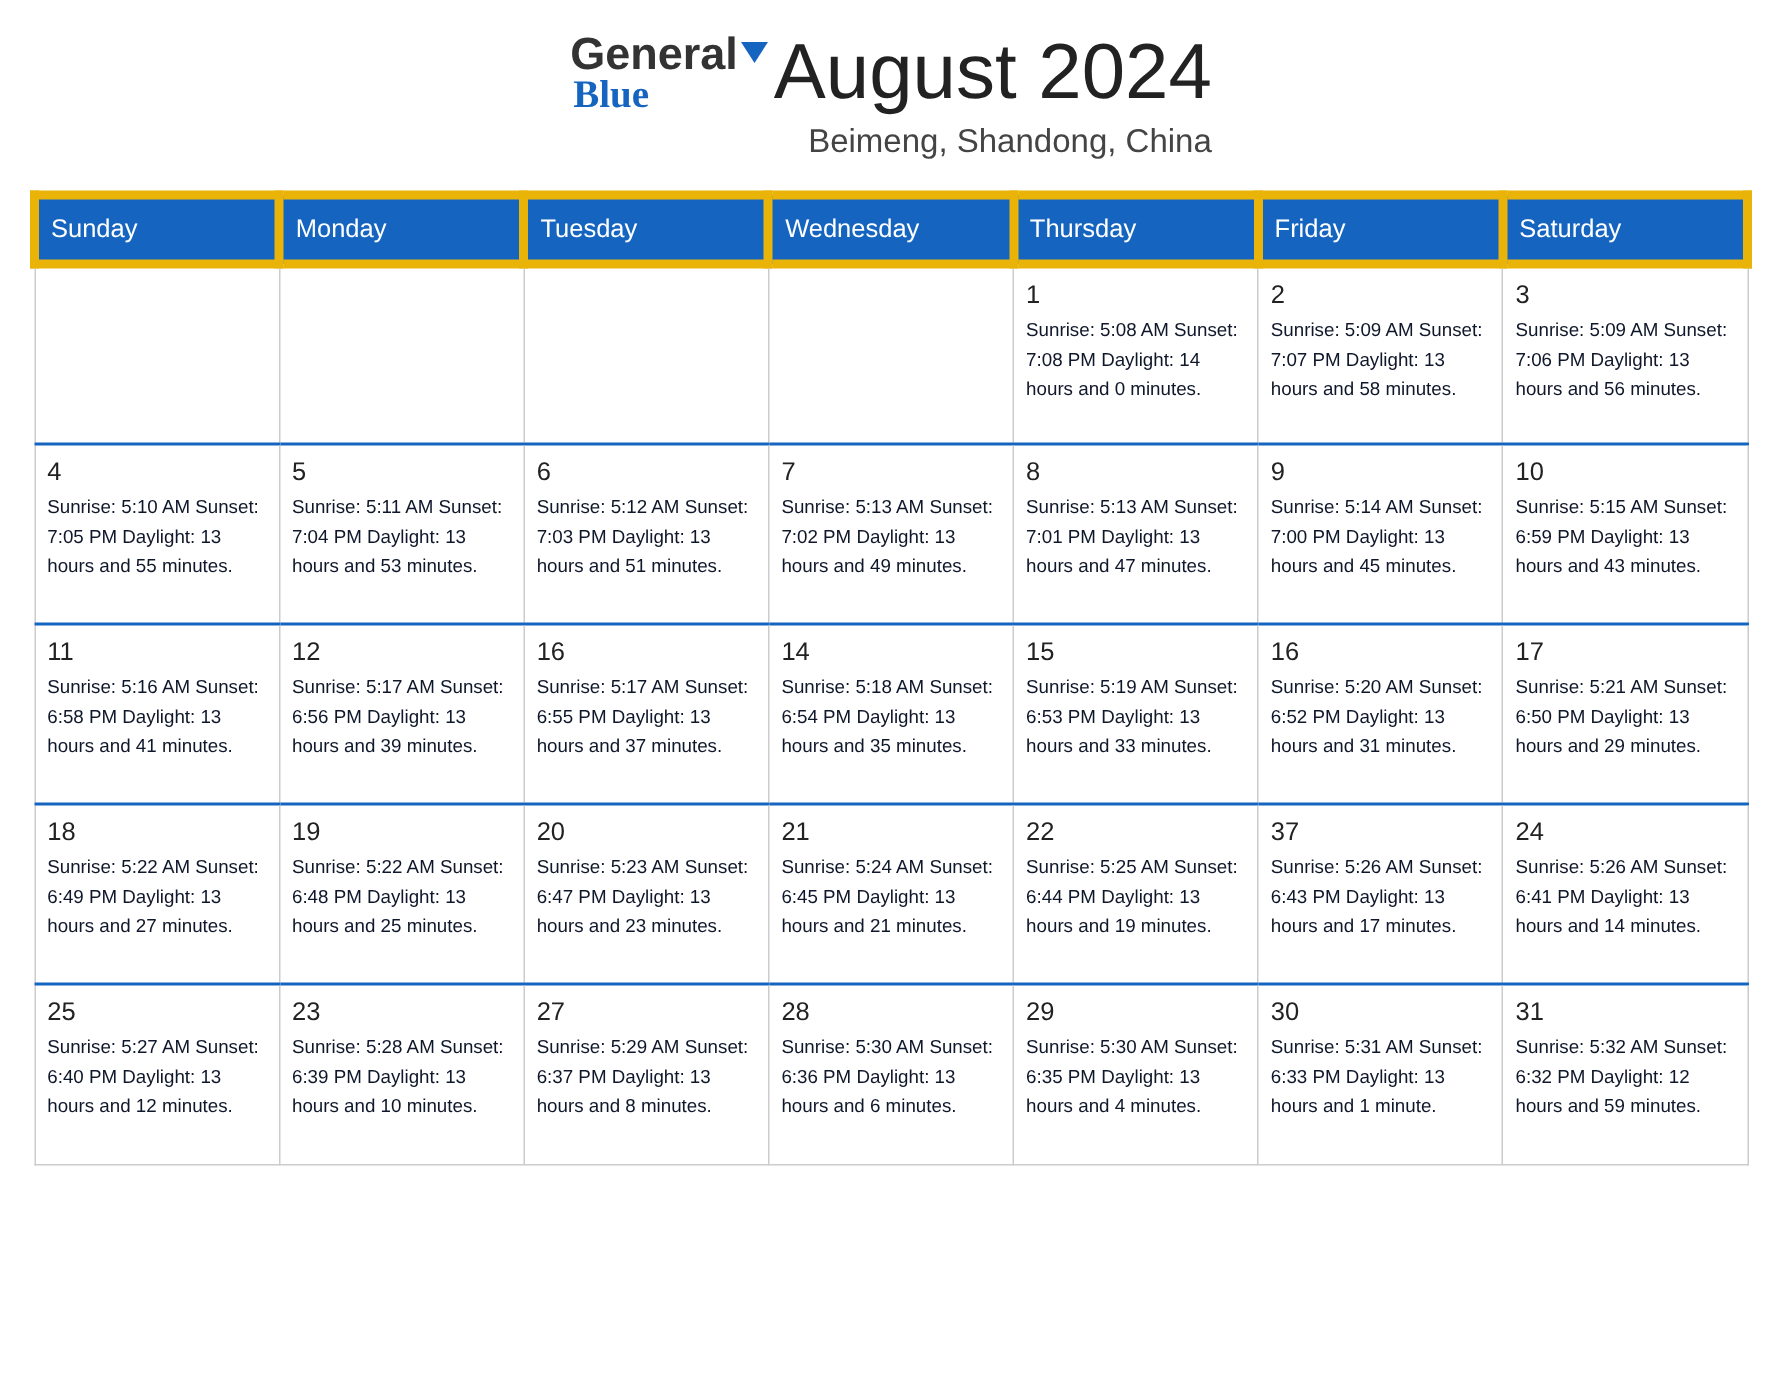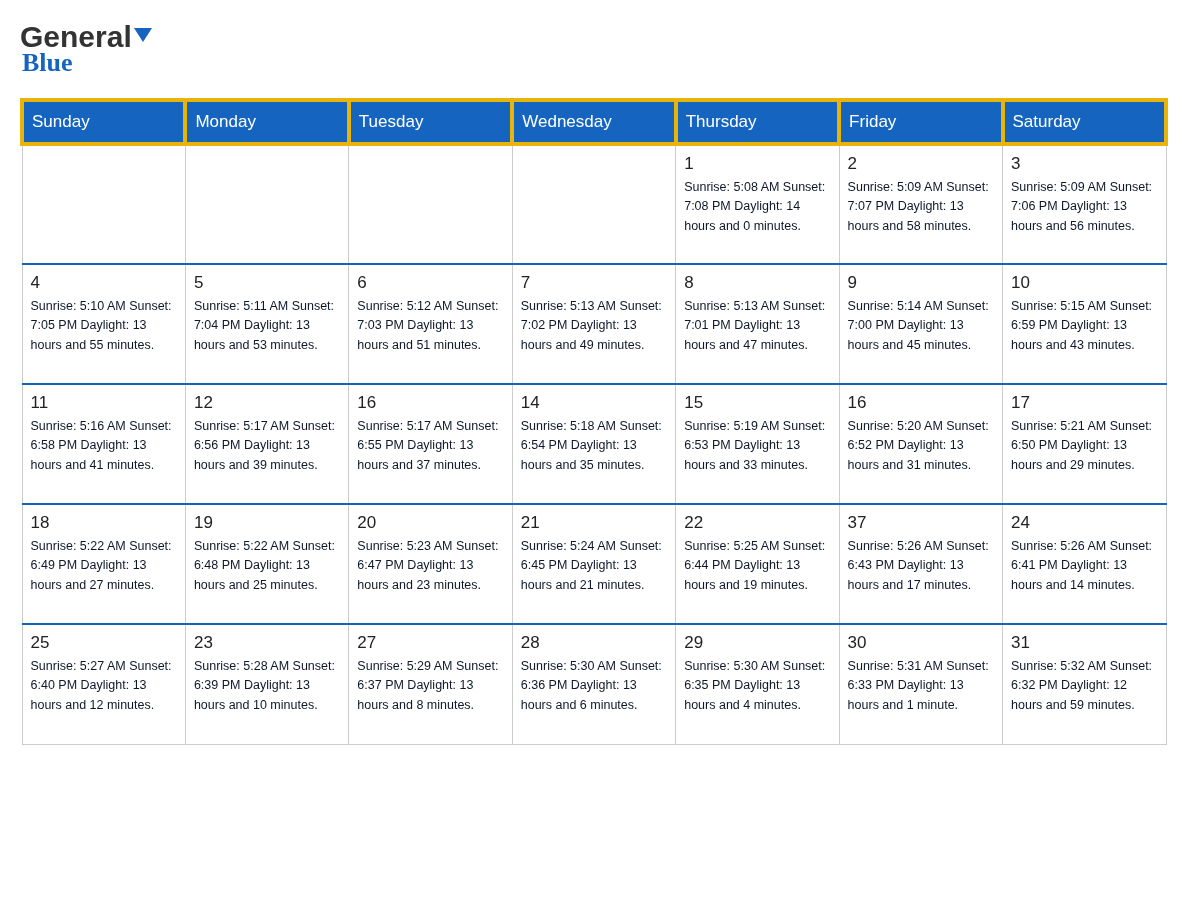--- a/index.html
+++ b/index.html
@@ -5,21 +5,21 @@
     * { box-sizing: border-box; margin: 0; padding: 0; }
     body {
       font-family: Arial, sans-serif;
       background: #ffffff;
       padding: 20px;
       width: 1188px;
       min-height: 918px;
     }
     .header {
       display: flex;
-      justify-content: flex-start;
+      justify-content: center;
       align-items: flex-start;
       margin-bottom: 20px;
     }
     .logo {
       display: flex;
       flex-direction: column;
       align-items: flex-start;
     }
     .title-block {
       text-align: right;
@@ -40,21 +40,21 @@
       border-collapse: collapse;
       border: 1px solid #aaa;
     }
     .calendar th {
       background-color: #1565c0;
       color: #ffffff;
       padding: 10px 8px;
       text-align: left;
       font-size: 17px;
       font-weight: normal;
-      border: 4px solid #eab308;
+      border: 6px solid #eab308;
     }
     .calendar td {
       vertical-align: top;
       padding: 8px;
       border: 1px solid #cccccc;
       width: 14.28%;
       min-height: 110px;
       height: 120px;
     }
     .day-number {
@@ -80,20 +80,24 @@
 <div class="header">
   <div class="logo">
     <div style="display:flex; align-items:center;">
       <span style="font-size:30px; font-weight:bold; color:#333; font-family:Arial;">General</span>
       <svg width="22" height="22" viewBox="0 0 22 22" style="margin-left:2px; margin-top:-4px;">
         <polygon points="0,4 18,4 9,18" fill="#1565c0"></polygon>
       </svg>
     </div>
     <div style="font-size:26px; font-weight:bold; color:#1565c0; font-family:Liberation Serif, serif; margin-top:-6px; padding-left:2px;">Blue</div>
   </div>
+  <div class="title-block">
+    <div class="month-title">August 2024</div>
+    <div class="location-title">Beimeng, Shandong, China</div>
+  </div>
 </div>
 
 <table class="calendar">
   <thead>
     <tr>
     <th>Sunday</th>
         <th>Monday</th>
         <th>Tuesday</th>
         <th>Wednesday</th>
         <th>Thursday</th>

